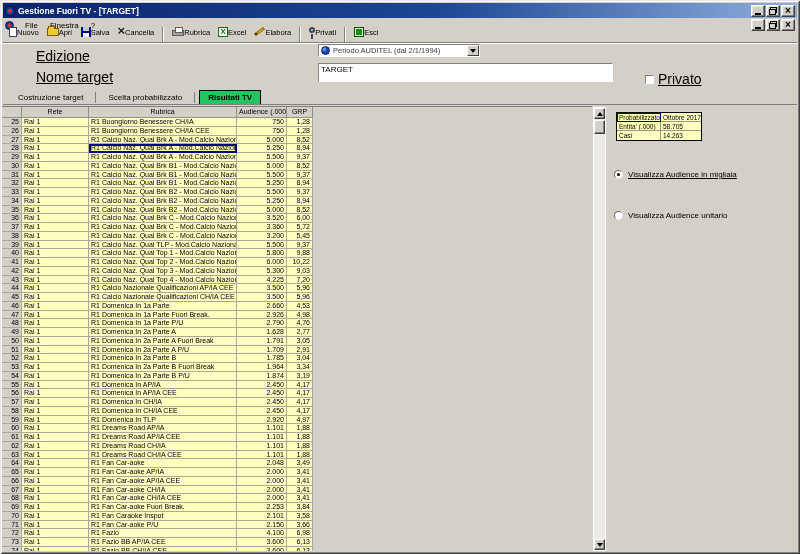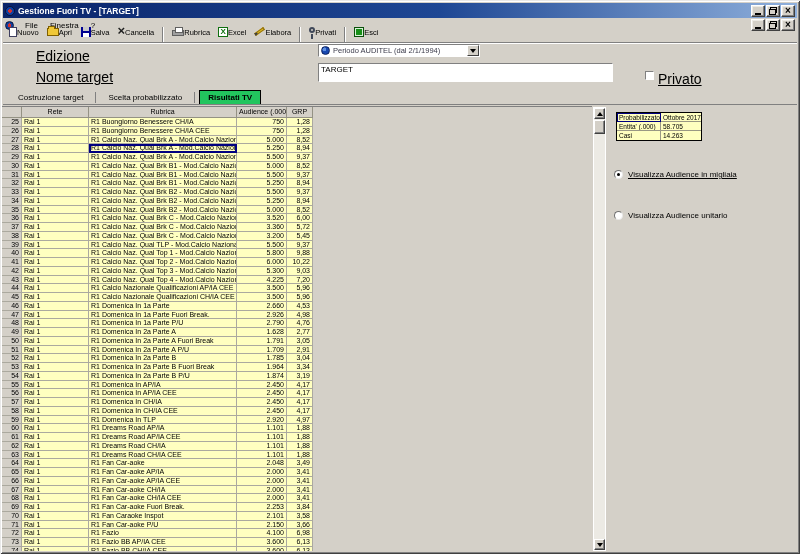--- a/index.html
+++ b/index.html
@@ -249,21 +249,21 @@
   <span class="globe-icon"></span>
   <span class="ctext">Periodo AUDITEL (dal 2/1/1994)</span>
   <span class="combo-arrow-btn">
       <span class="arr-down"></span>
     </span>
 </div>
 
 <div class="abs flabel" style="left:36px; top:69px;">Nome target</div>
 <div class="abs textinput">TARGET</div>
 
-<div class="abs" style="left:645px; top:71px; display:flex; align-items:flex-start; gap:4px;">
+<div class="abs" style="left:645px; top:71px; display:flex; align-items:center; gap:4px;">
   <span class="checkbox"></span>
   <span class="flabel">Privato</span>
 </div>
 
 <div class="abs tabs">
     <span class="tab">Costruzione target</span>
     <span class="tabsep"></span>
     <span class="tab">Scelta probabilizzato</span>
     <span class="tabsep"></span>
     <span class="tab active">Risultati TV</span>

